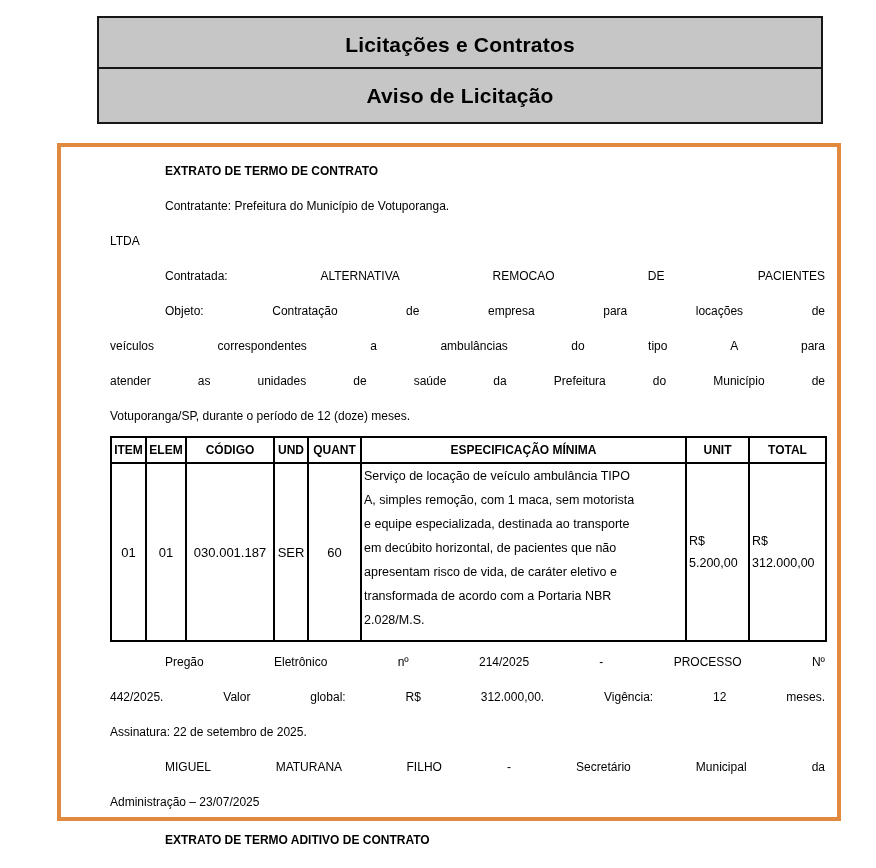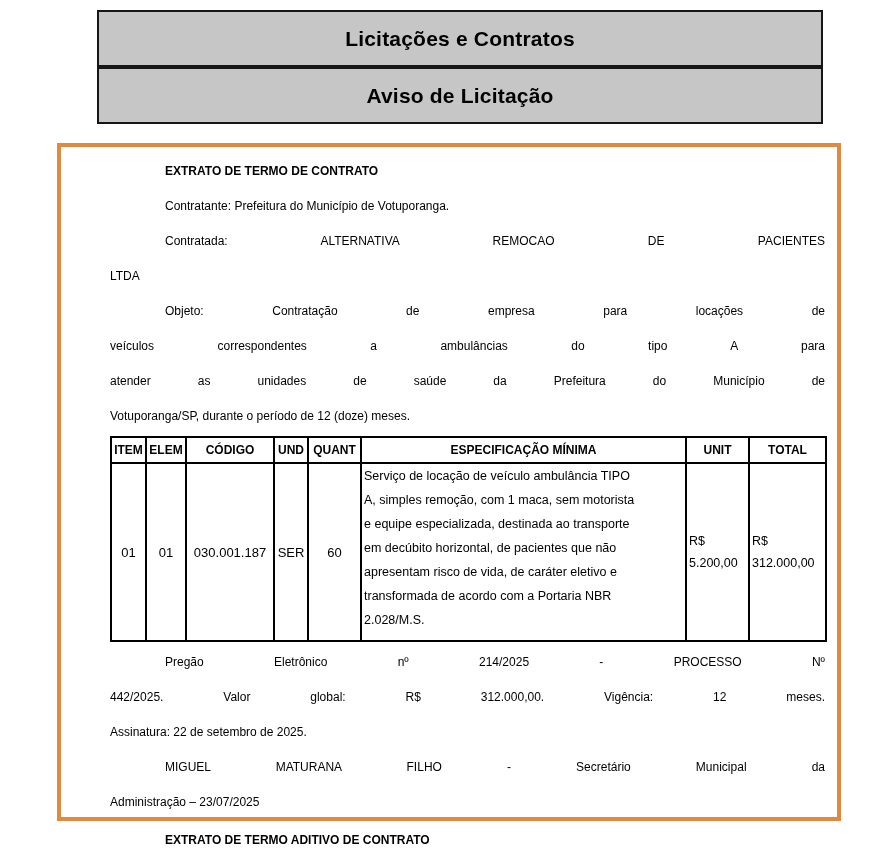--- a/index.html
+++ b/index.html
@@ -10,21 +10,21 @@
   }
   .page { position:absolute; inset:0; }
 
   
   .banner {
     position:absolute; left:97px; width:726px; height:57px;
     background:#c6c6c6; border:2px solid #161616; box-sizing:border-box;
     display:flex; align-items:center; justify-content:center;
   }
   .banner-label { font-weight:bold; font-size:21px; letter-spacing:0.2px; }
-  #banner1 { top:10px; }
+  #banner1 { top:16px; }
   #banner2 { top:67px;justify-content:center; }
 
   
   .notice-box {
     position:absolute; left:57px; top:143px; width:784px; height:678px;
     border:4px solid #e0893f; box-sizing:border-box; background:#fff;
     padding:7px 12px 0 49px;
   }
   .l { font-size:12px; line-height:35px; white-space:nowrap; }
   .wrap { white-space:normal; }
@@ -67,22 +67,22 @@
   <div class="banner" id="banner2">
     <span class="banner-label">Aviso de Licitação</span>
   </div>
 
   <div class="notice-box">
 
     <div class="l bold ind">EXTRATO DE TERMO DE CONTRATO</div>
 
     <div class="l ind wrap">Contratante: Prefeitura do Município de Votuporanga.</div>
 
+    <div class="l wrap">LTDA</div>
     <div class="l j ind">Contratada: ALTERNATIVA REMOCAO DE PACIENTES</div>
-    <div class="l wrap">LTDA</div>
 
     <div class="l j ind">Objeto: Contratação de empresa para locações de</div>
     <div class="l j">veículos correspondentes a ambulâncias do tipo A para</div>
     <div class="l j">atender as unidades de saúde da Prefeitura do Município de</div>
     <div class="l wrap">Votuporanga/SP, durante o período de 12 (doze) meses.</div>
 
     <table class="items">
       <colgroup>
         <col style="width:35px">
           <col style="width:40px">

